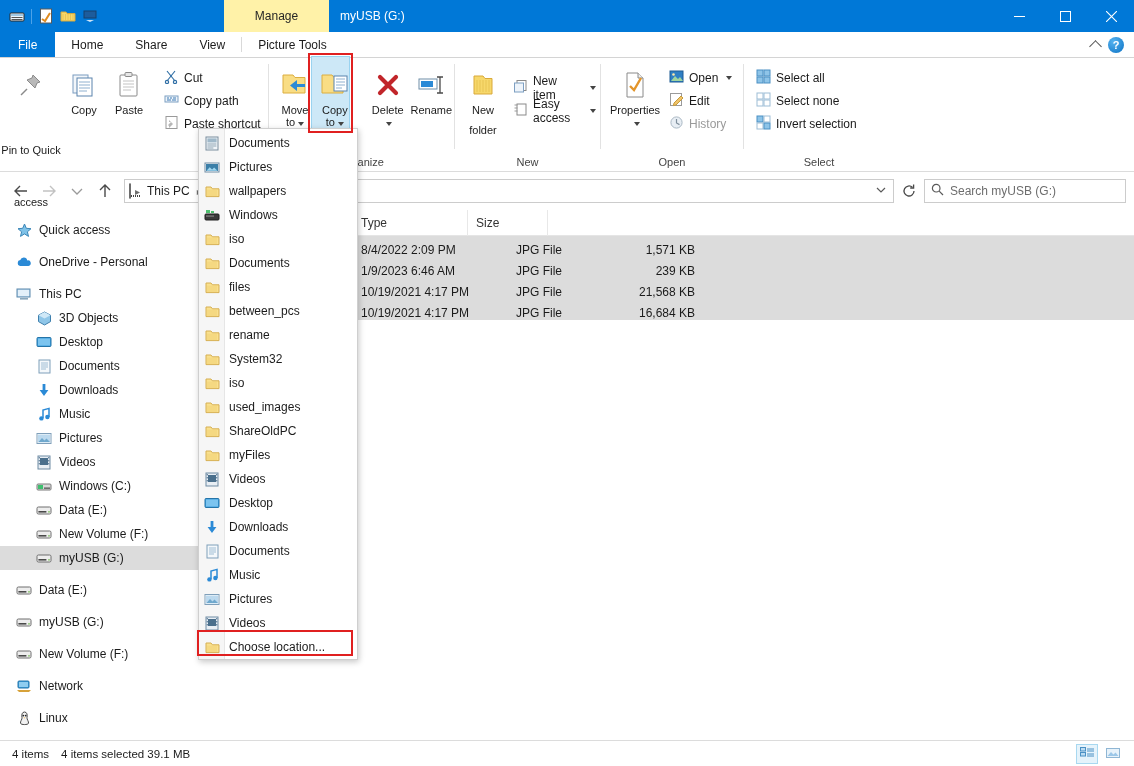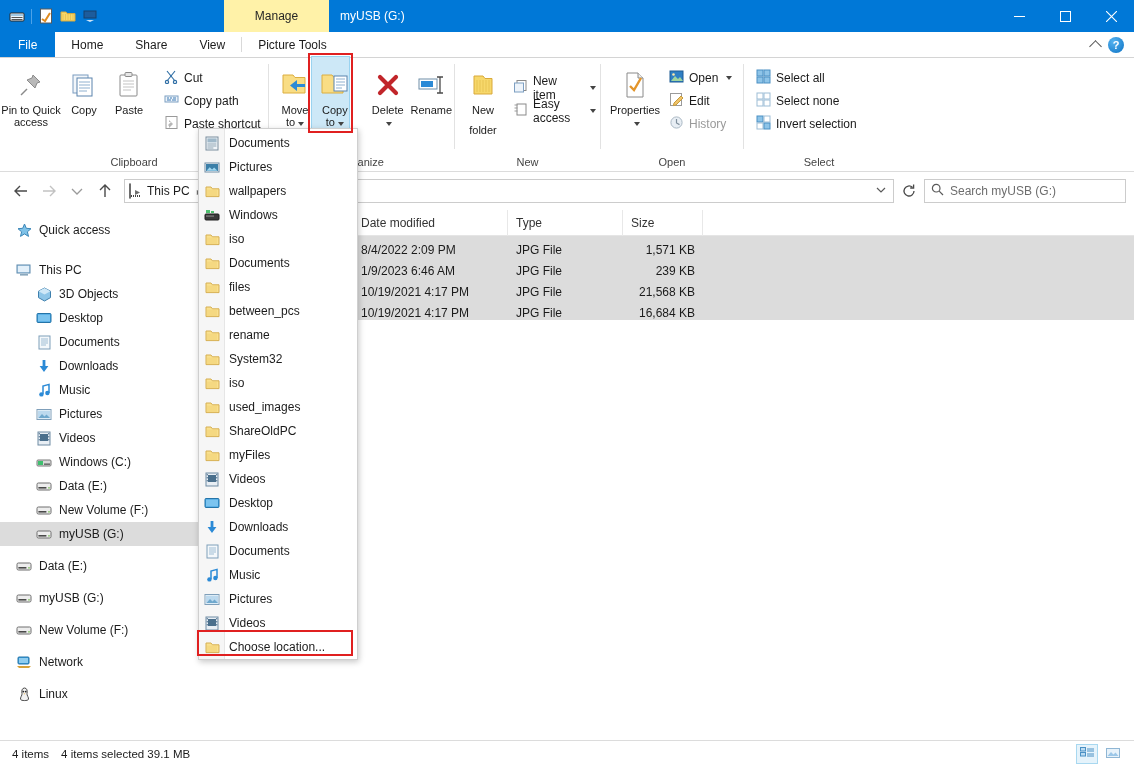--- a/index.html
+++ b/index.html
@@ -178,21 +178,21 @@
   <div class="tabright">
     <div class="chev-up"></div>
     <div class="help-ico">?</div>
   </div>
 </div>
 
 <div class="ribbon">
 
   <div class="group" style="width:268px;">
     <div class="group-body">
-      <div class="bigbtn" style="width:62px;">
+      <div class="bigbtn" style="width:62px;gap:40px;">
         <div class="glyph">
           <svg width="26" height="26" viewBox="0 0 26 26">
               <g stroke="#8a8a8a" fill="#b9b9b9">
                 <path d="M15 3 l7 7 -3 1 -2 5 -8 -8 5 -2 z"></path>
                 <path d="M9 17 L3 23" stroke="#8a8a8a" stroke-width="1.4" fill="none"></path>
               </g>
             </svg>
         </div>
         <div class="lbl">Pin to Quick</div>
         <div class="lbl" style="margin-top:0">access</div>
@@ -505,20 +505,28 @@
     <div id="nav-items">
         <div class="navitem">
           <span class="ico ni" style="display: inline-flex; align-items: center; justify-content: center; width: 16px; height: 16px;">
             <svg width="15" height="15" viewBox="0 0 15 15">
               <path d="M7.5 1 L9.3 5.3 L14 5.7 L10.4 8.8 L11.5 13.4 L7.5 10.9 L3.5 13.4 L4.6 8.8 L1 5.7 L5.7 5.3 Z" fill="#7fc2e8" stroke="#3b86b8"></path>
             </svg>
           </span>
           <span>Quick access</span>
         </div>
         <div class="navgap"></div>
+        <div class="navitem">
+          <span class="ico ni" style="display: inline-flex; align-items: center; justify-content: center; width: 16px; height: 16px;">
+            <svg width="16" height="12" viewBox="0 0 16 12">
+              <path d="M4 10 a3 3 0 0 1 0.3 -5.9 A3.6 3.6 0 0 1 11.3 4.4 A2.8 2.8 0 0 1 12.5 10 Z" fill="#2b8ad6"></path>
+            </svg>
+          </span>
+          <span>OneDrive - Personal</span>
+        </div>
         <div class="navgap"></div>
         <div class="navitem">
           <span class="ico ni" style="display: inline-flex; align-items: center; justify-content: center; width: 16px; height: 16px;">
             <svg width="16" height="14" viewBox="0 0 16 14">
               <rect x="1" y="2" width="13" height="8" fill="#bdd9ef" stroke="#5a88ac"></rect>
               <rect x="2" y="3" width="11" height="6" fill="#e3f0fa"></rect>
               <rect x="4" y="11" width="8" height="1.6" fill="#8aa8bd"></rect>
             </svg>
           </span>
           <span>This PC</span>
@@ -695,21 +703,20 @@
         </div>
       </div>
   </div>
 
   <div class="filepane">
     <div class="colhdr">
       <div class="col name">
         <span class="sortcaret"></span>
         <span style="visibility:hidden">Name</span>
       </div>
-      <div class="col date">Date modified</div>
       <div class="col type">Type</div>
       <div class="col size">Size</div>
     </div>
     <div class="rows" id="file-rows">
         <div class="row">
           <div class="cell name">
             <span class="ico" style="display: inline-flex; align-items: center; justify-content: center; width: 13px; height: 15px;">
               <svg width="13" height="15" viewBox="0 0 13 15">
                 <rect x="1" y="1" width="11" height="13" fill="#ffffff" stroke="#8a8a8a"></rect>
                 <rect x="2" y="7" width="9" height="5" fill="#a9cfe8"></rect>

